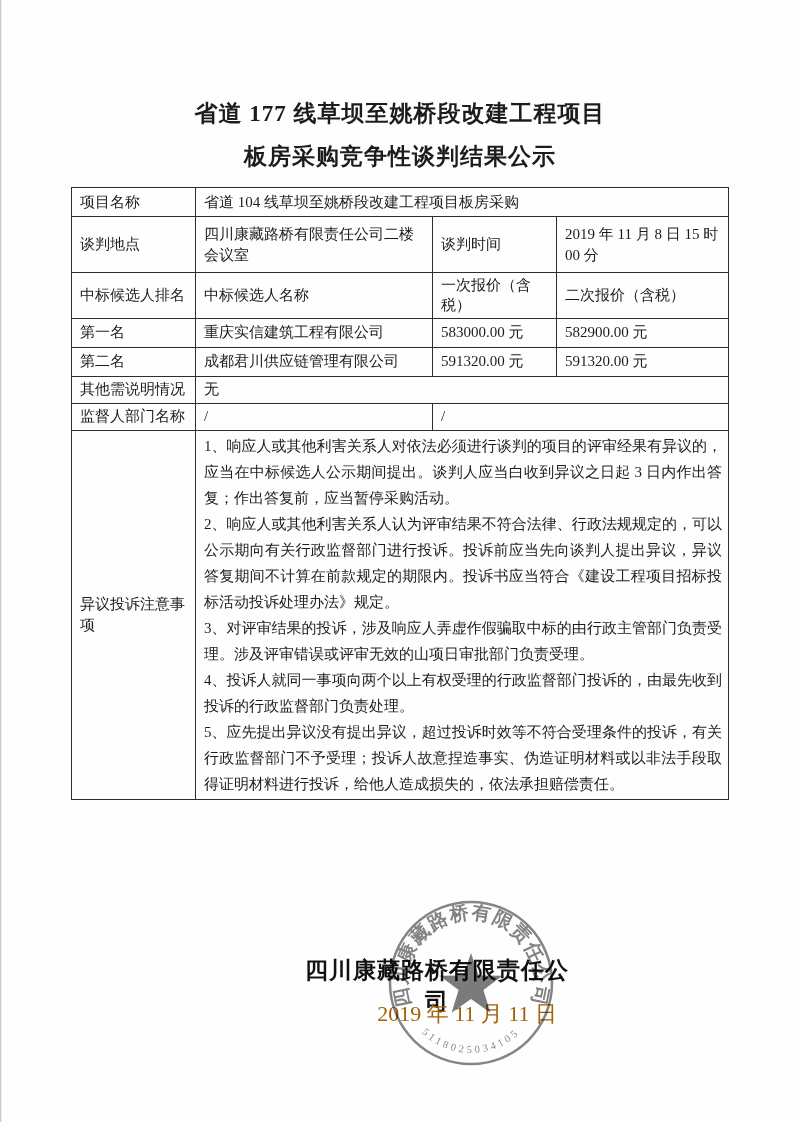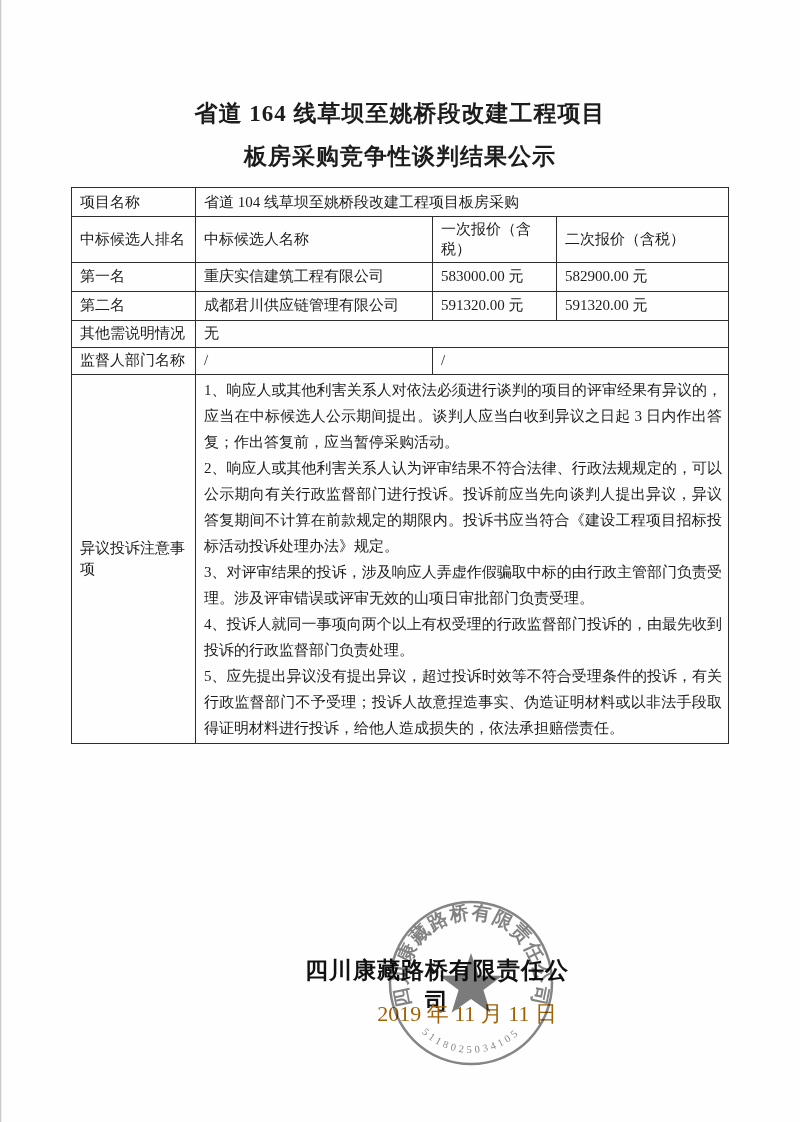--- a/index.html
+++ b/index.html
@@ -61,34 +61,40 @@
     pointer-events:none;
   }
   svg.stamp text { font-family:"Liberation Serif","DejaVu Serif",serif; }
 </style>
 </head>
 <body>
 
 <div class="page">
   <div class="scan-edge"></div>
 
-  <div class="title1">省道 164 线草坝至姚桥段改建工程项目</div>
+  <div class="title1">省道 177 线草坝至姚桥段改建工程项目</div>
   <div class="title2">板房采购竞争性谈判结果公示</div>
 
   <table class="main">
     <colgroup>
       <col style="width:124px">
         <col style="width:237px">
         <col style="width:124px">
         <col style="width:172px">
     </colgroup>
     <tbody>
         <tr class="h28">
       <td class="lbl">项目名称</td>
       <td colspan="3">省道 104 线草坝至姚桥段改建工程项目板房采购</td>
+    </tr>
+    <tr class="h55">
+      <td class="lbl">谈判地点</td>
+      <td>四川康藏路桥有限责任公司二楼会议室</td>
+      <td>谈判时间</td>
+      <td>2019 年 11 月 8 日 15 时 00 分</td>
     </tr>
     <tr class="h30">
       <td class="lbl">中标候选人排名</td>
       <td>中标候选人名称</td>
       <td>一次报价（含税）</td>
       <td>二次报价（含税）</td>
     </tr>
     <tr class="h28">
       <td class="lbl">第一名</td>
       <td>重庆实信建筑工程有限公司</td>

